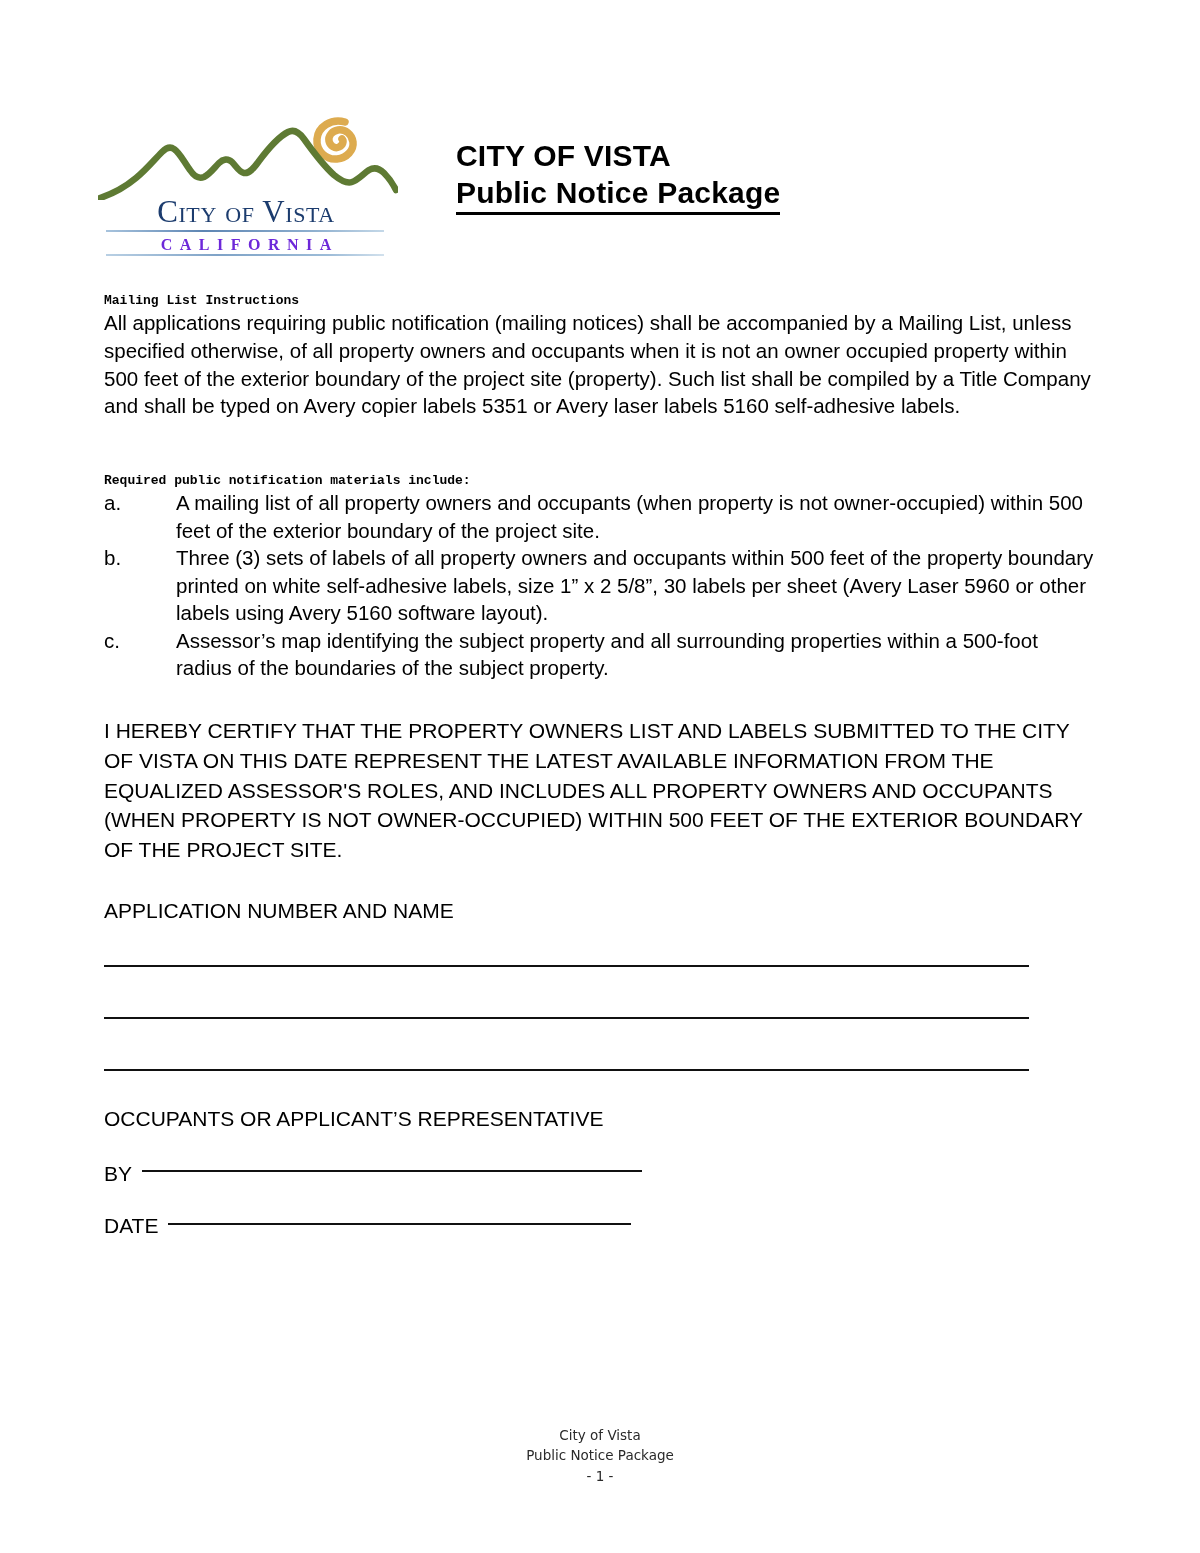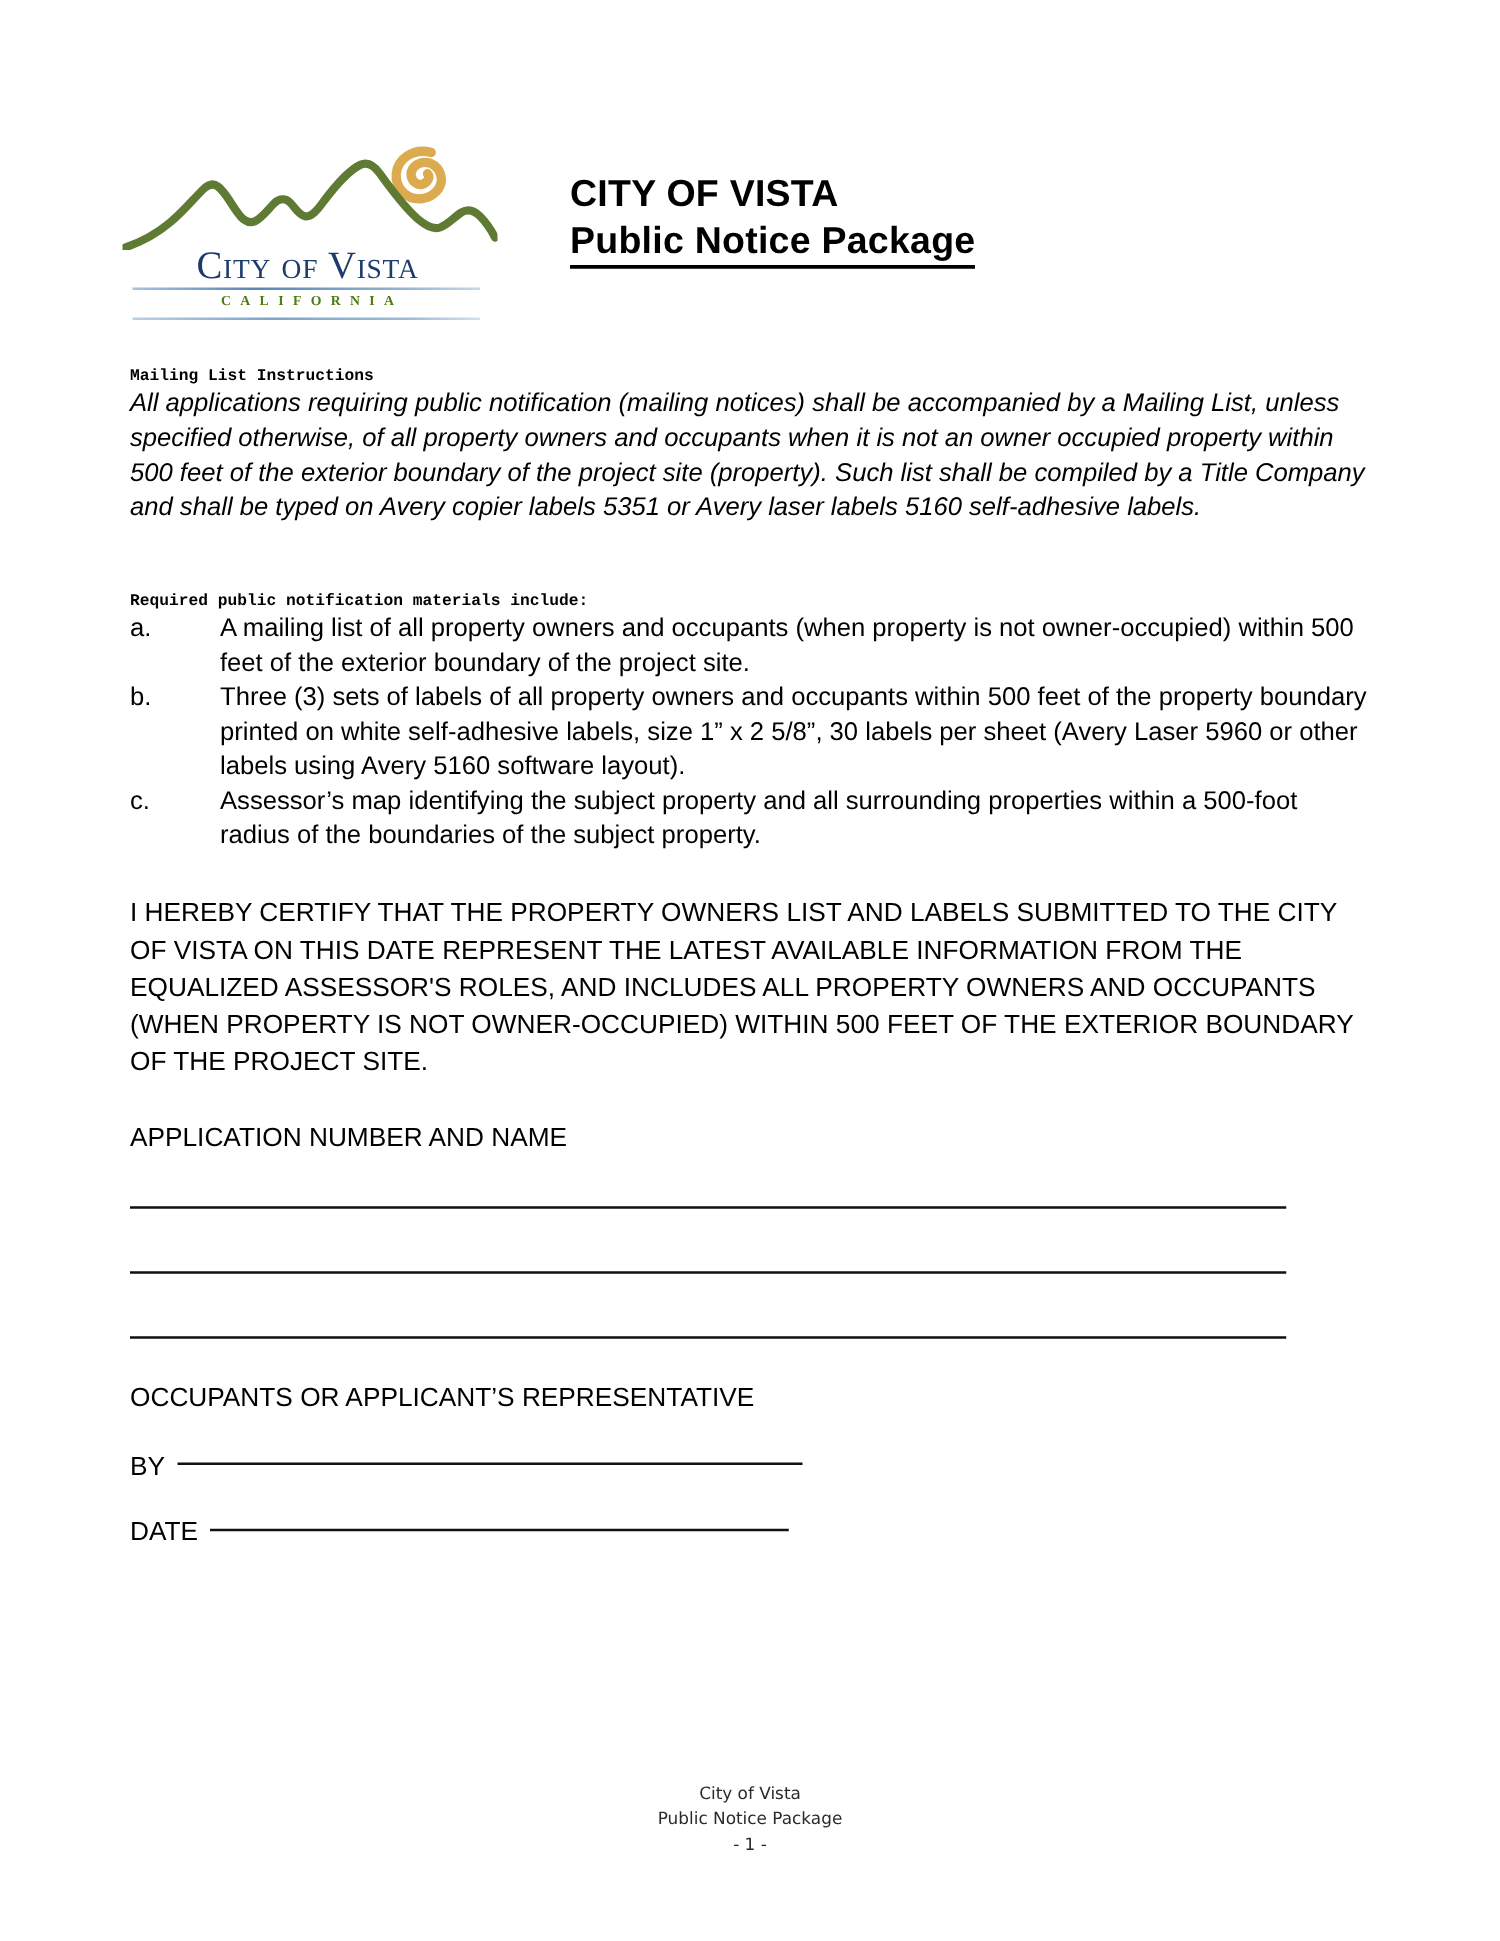--- a/index.html
+++ b/index.html
@@ -66,25 +66,25 @@
     height: 2px;
     background: linear-gradient(to right, #a7c3dd 0%, #5d85b3 35%, #8fb0cf 75%, #c4d8e8 100%);
   }
   .logo-state {
     position: absolute;
     left: 8px;
     top: 126px;
     width: 280px;
     text-align: center;
     font-family: "Liberation Serif", serif;
-    font-size: 11px;
+    font-size: 16px;
     font-weight: 700;
     letter-spacing: 7.5px;
     text-indent: 7.5px;
-    color: #4d7c0f;
+    color: #6d28d9;
     line-height: 1.4;
     white-space: nowrap;
   }
   .logo-rule-bottom {
     position: absolute;
     left: 8px;
     top: 146px;
     width: 278px;
     height: 2px;
     background: linear-gradient(to right, #b9d0e4 0%, #7fa3c7 40%, #9dbcd8 80%, #d2e1ed 100%);
@@ -128,21 +128,20 @@
     font-weight: 700;
     line-height: 1.34;
     margin: 0;
     font-family: Liberation Mono, monospace;
   }
   .para {
     font-size: 20.5px;
     font-weight: 400;
     line-height: 1.345;
     margin: 0;
-    font-style: italic;
   }
   .gap-md { height: 26px; }
 
   
   .lettered-list {
     margin: 0;
     padding: 0;
     list-style: none;
   }
   .lettered-list li {

